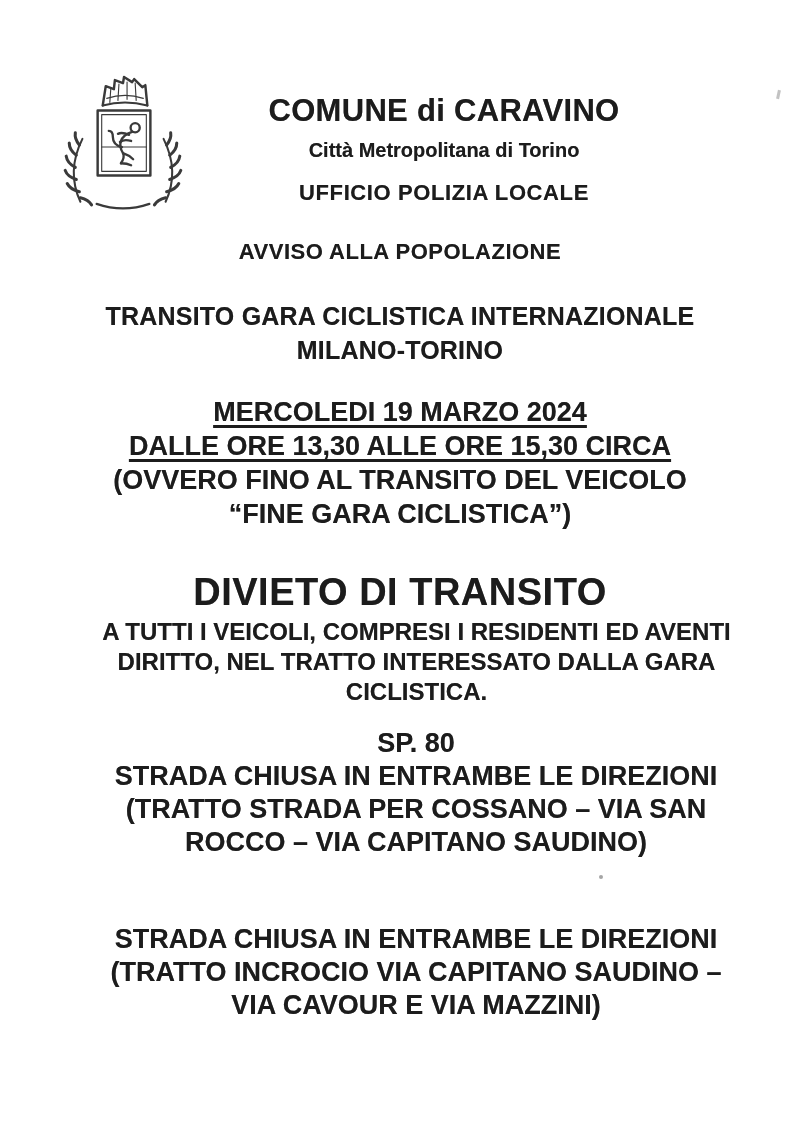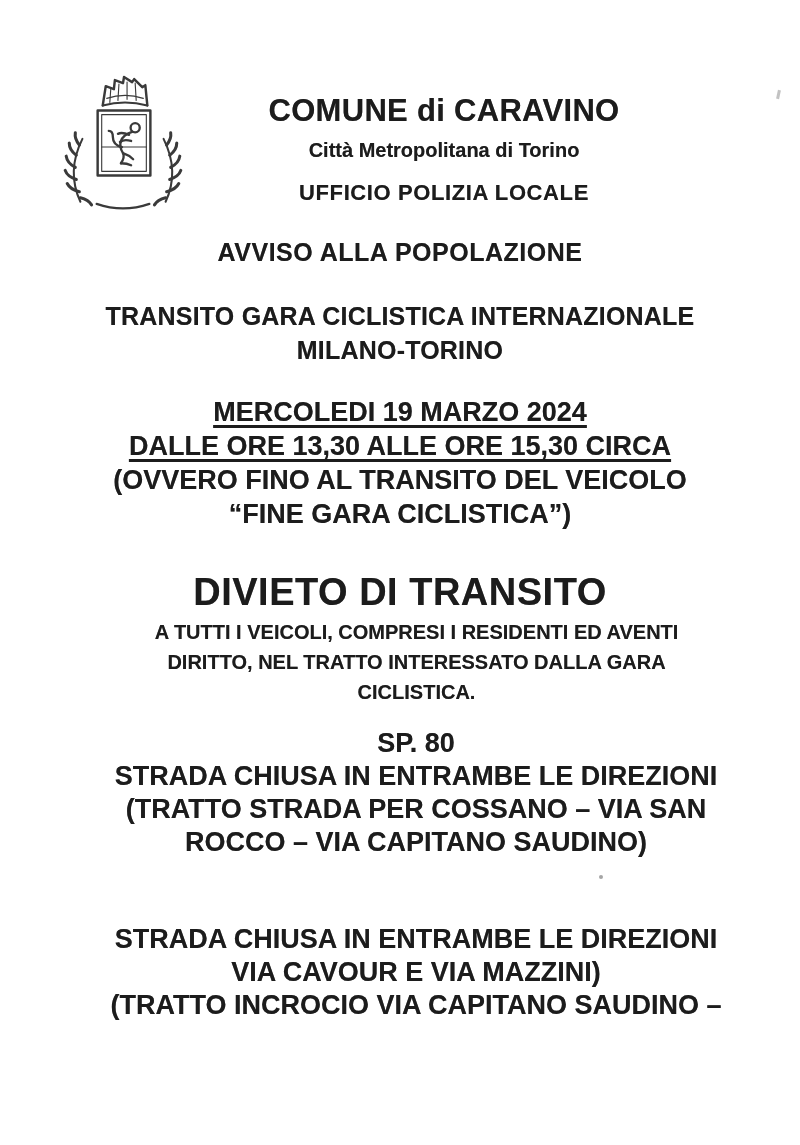--- a/index.html
+++ b/index.html
@@ -19,30 +19,30 @@
     text-shadow: 0 0 0.5px rgba(20,20,20,0.55);
   }
   
   .letterhead { padding-top: 92px; padding-left: 88px; }
   .muni   { font-size: 31px; line-height: 38px; letter-spacing: 0.3px; }
   .sub    { font-size: 20px; line-height: 24px; margin-top: 8px; }
   .office { font-size: 22px; line-height: 25px; margin-top: 18px; letter-spacing: 0.6px; }
   .crest  { position: absolute; left: 62px; top: 74px; width: 122px; height: 142px; }
   .crest svg { width: 100%; height: 100%; }
   
-  .avviso   { font-size: 25px; line-height: 30px; margin-top: 32px; letter-spacing: 0.5px; }
+  .avviso   { font-size: 22px; line-height: 30px; margin-top: 32px; letter-spacing: 0.5px; }
   .event    { font-size: 25px; line-height: 34px; margin-top: 32px; letter-spacing: 0.2px; }
   .schedule { font-size: 27px; line-height: 34px; margin-top: 28px; }
   .underlined {
     text-decoration: underline;
     text-decoration-thickness: 3px;
     text-underline-offset: 4px;
   }
   .ban-title { font-size: 38px; line-height: 42px; margin-top: 40px; letter-spacing: 0.5px; }
-  .ban-body  { font-size: 20px; line-height: 30px; margin-top: 4px; padding-left: 33px; }
+  .ban-body  { font-size: 24px; line-height: 30px; margin-top: 4px; padding-left: 33px; }
   .sp  { font-size: 27px; line-height: 33px; margin-top: 20px; padding-left: 32px; }
   .sp2 { margin-top: 64px; }
   
   .speck1 { position: absolute; left: 777px; top: 90px;  width: 3px; height: 9px;
             background: #adadad; transform: rotate(12deg); opacity: .75; text-shadow: none; }
   .speck2 { position: absolute; left: 599px; top: 875px; width: 4px; height: 4px;
             background: #8f8f8f; border-radius: 50%; opacity: .8; text-shadow: none; }
 </style>
 </head>
 <body>
@@ -118,19 +118,19 @@
 
   <section class="sp">
     <div>SP. 80</div>
     <div>STRADA CHIUSA IN ENTRAMBE LE DIREZIONI</div>
     <div>(TRATTO STRADA PER COSSANO – VIA SAN</div>
     <div>ROCCO – VIA CAPITANO SAUDINO)</div>
   </section>
 
   <section class="sp sp2">
     <div>STRADA CHIUSA IN ENTRAMBE LE DIREZIONI</div>
+    <div>(TRATTO INCROCIO VIA CAPITANO SAUDINO –</div>
     <div>VIA CAVOUR E VIA MAZZINI)</div>
-    <div>(TRATTO INCROCIO VIA CAPITANO SAUDINO –</div>
   </section>
 
   <div class="speck1"></div>
   <div class="speck2"></div>
 </div>
 
 </body></html>

